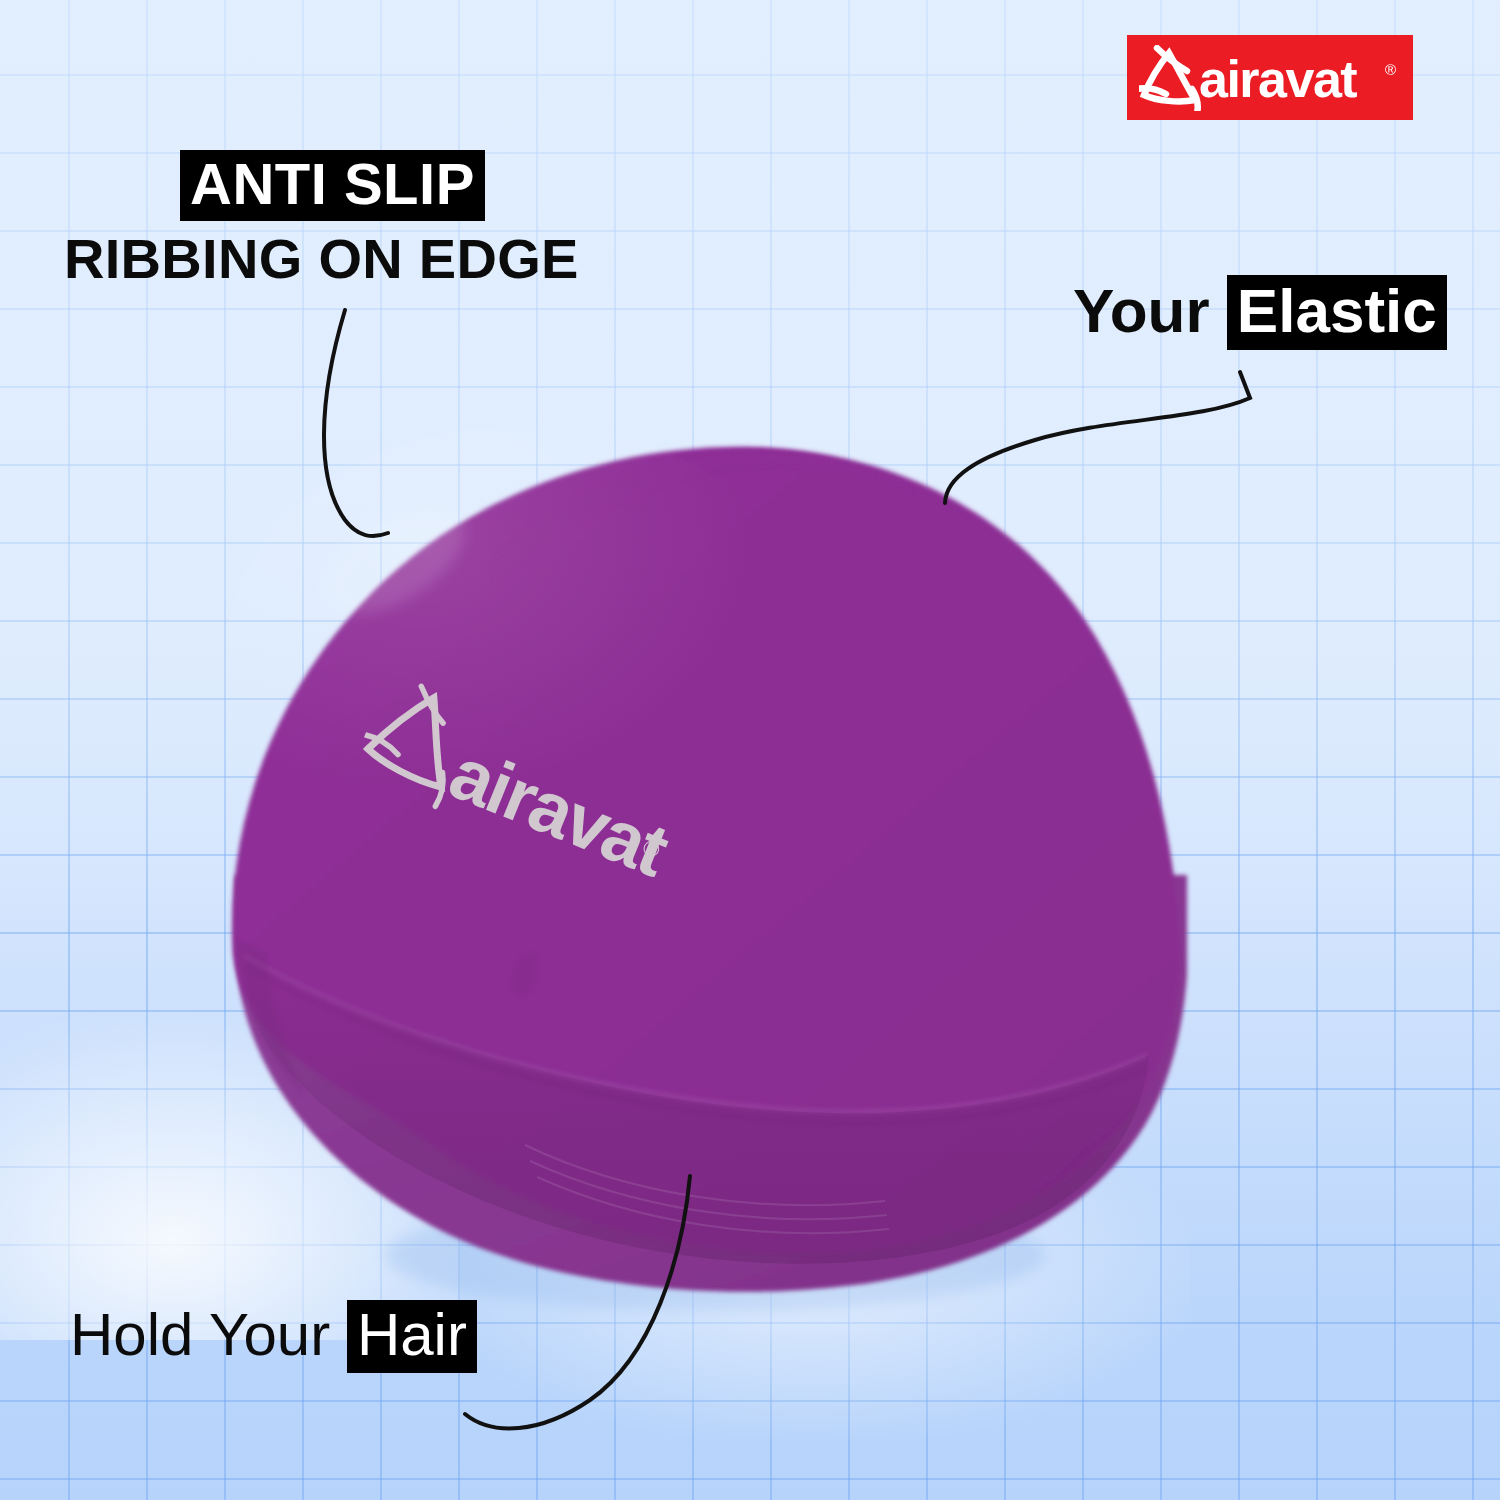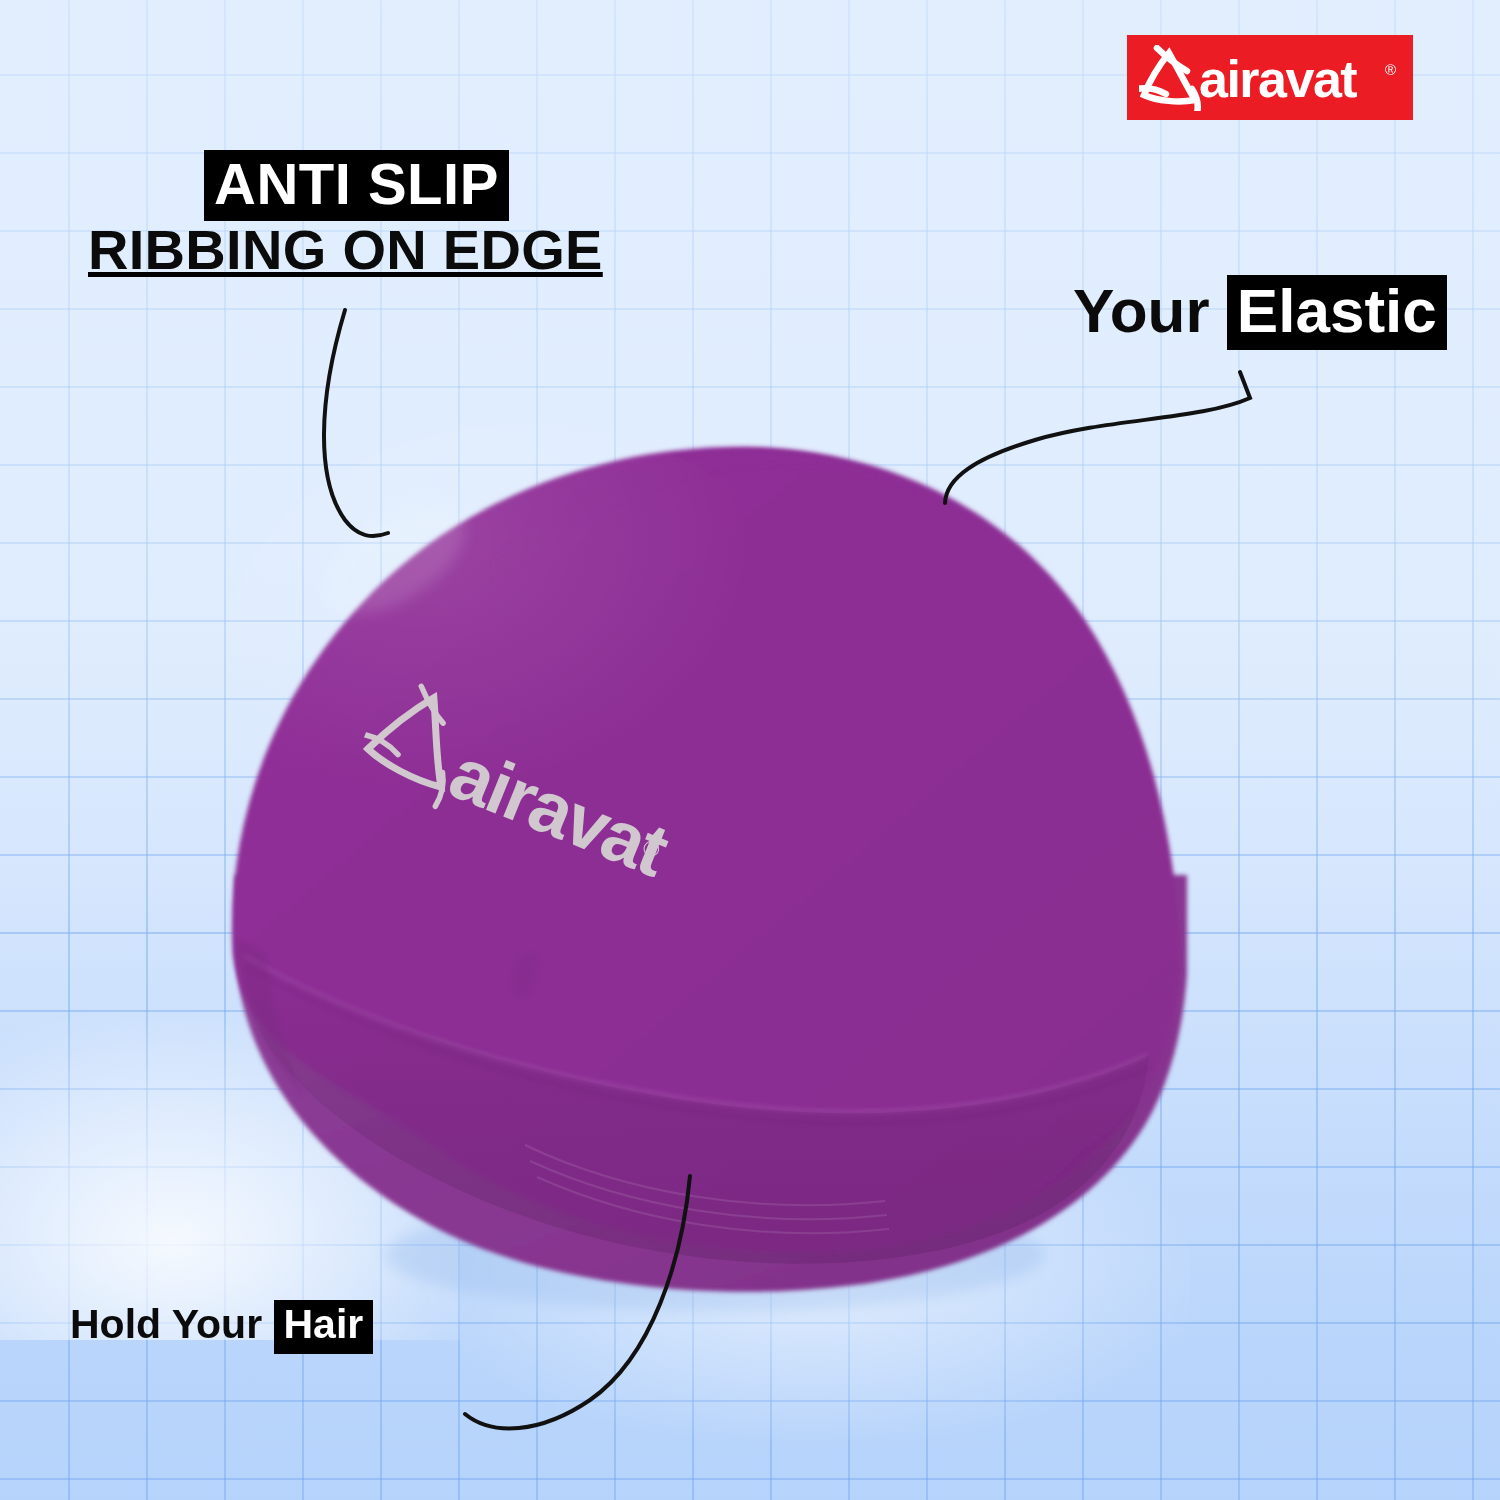--- a/index.html
+++ b/index.html
@@ -53,29 +53,29 @@
   .brand svg{display:block;}
 
   
   .callout{position:absolute;line-height:1.02;}
   .hl{
     background:#000;color:#fff;display:inline-block;
     padding:4px 10px 8px 10px;
   }
   .plain{color:#0b0b0b;display:inline-block;}
 
-  #anti-slip-callout{left:88px;top:150px;text-decoration:underline;}
+  #anti-slip-callout{left:64px;top:150px;}
   #anti-slip-callout .l1{font-size:58px;font-weight:700;letter-spacing:.5px;margin-left:116px;}
-  #anti-slip-callout .l2{font-size:56px;font-weight:700;letter-spacing:.3px;display:block;}
+  #anti-slip-callout .l2{font-size:56px;font-weight:700;letter-spacing:.3px;margin-top:9px;display:block;}
 
   #high-elastic-callout{left:1073px;top:275px;white-space:nowrap;}
   #high-elastic-callout .w{font-size:62px;font-weight:700;letter-spacing:0px;}
 
   #hold-hair-callout{left:70px;top:1300px;}
-  #hold-hair-callout .l1{font-size:41px;font-weight:700;white-space:nowrap;}
+  #hold-hair-callout .l1{font-size:60px;font-weight:400;white-space:nowrap;}
   #hold-hair-callout .l2{font-size:60px;font-weight:700;display:block;margin-top:10px;margin-left:60px;}
 
   
   #cap-wrap{position:absolute;left:195px;top:355px;width:1020px;height:970px;}
   #cap-wrap svg{display:block;width:100%;height:100%;}
 
   .cap-logo{
     position:absolute;left:392px;top:668px;
     transform:rotate(22deg);transform-origin:0 0;
     opacity:.93;

